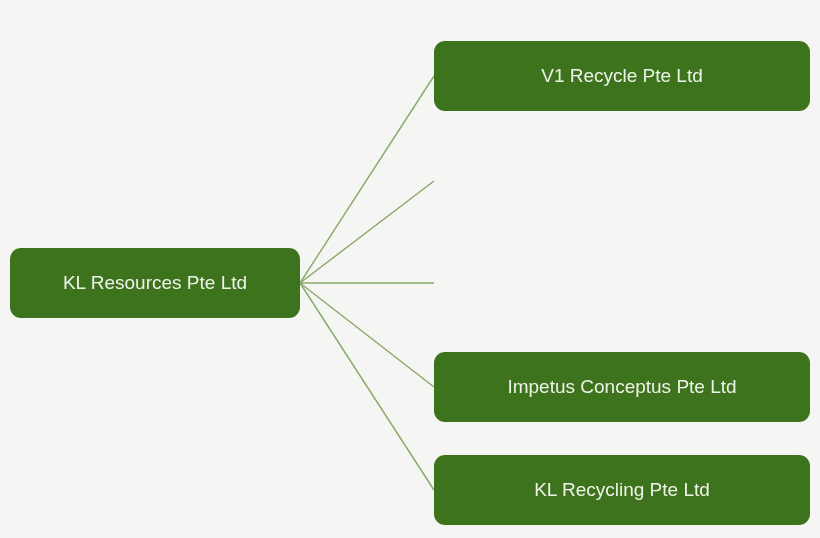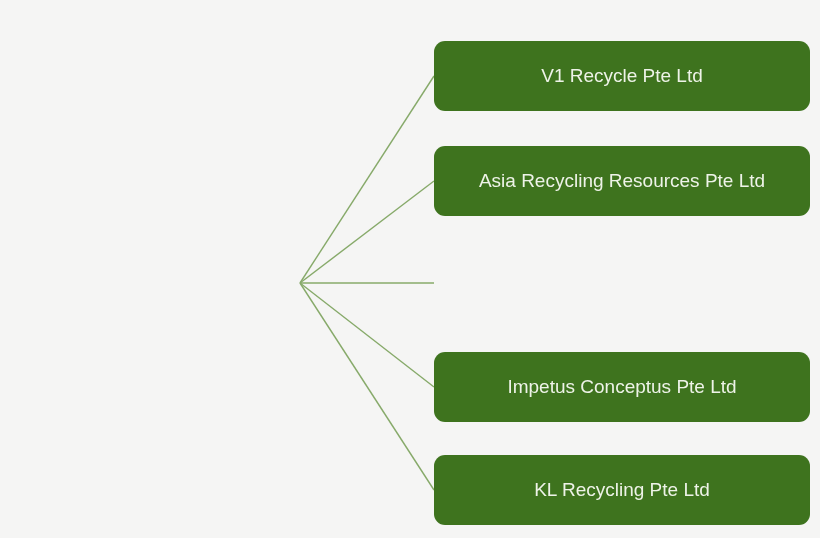--- a/index.html
+++ b/index.html
@@ -56,23 +56,23 @@
 <div class="canvas">
 
   <svg class="connectors" viewBox="0 0 820 538" xmlns="http://www.w3.org/2000/svg">
     <line x1="300" y1="283" x2="434" y2="76" stroke="#87aa6a" stroke-width="1.4"></line>
     <line x1="300" y1="283" x2="434" y2="181" stroke="#87aa6a" stroke-width="1.4"></line>
     <line x1="300" y1="283" x2="434" y2="283" stroke="#87aa6a" stroke-width="1.4"></line>
     <line x1="300" y1="283" x2="434" y2="387" stroke="#87aa6a" stroke-width="1.4"></line>
     <line x1="300" y1="283" x2="434" y2="490" stroke="#87aa6a" stroke-width="1.4"></line>
   </svg>
 
+  <div class="node node-root">KL Resources Pte Ltd</div>
 
   <div class="node node-child child-0">V1 Recycle Pte Ltd</div>
 
-  <div class="node node-child child-1">Asia Recycling Resources Pte Ltd</div>
 
 
   <div class="node node-child child-3">Impetus Conceptus Pte Ltd</div>
 
   <div class="node node-child child-4">KL Recycling Pte Ltd</div>
 
 </div>
 
 </body></html>

